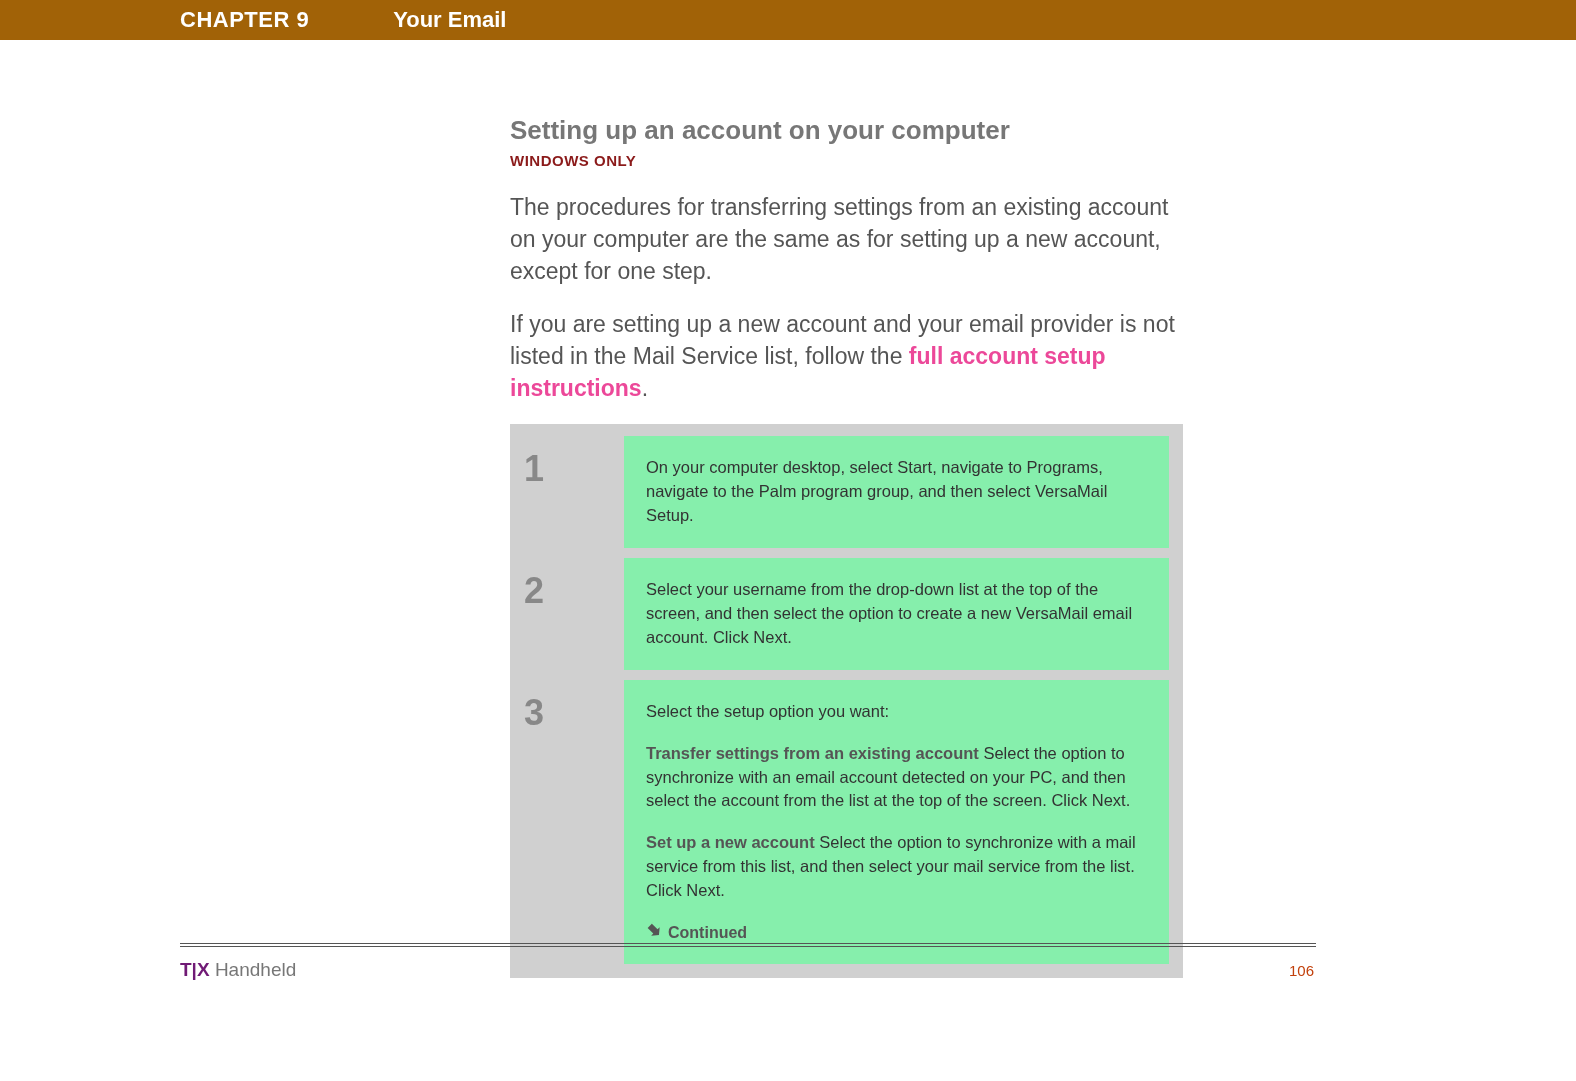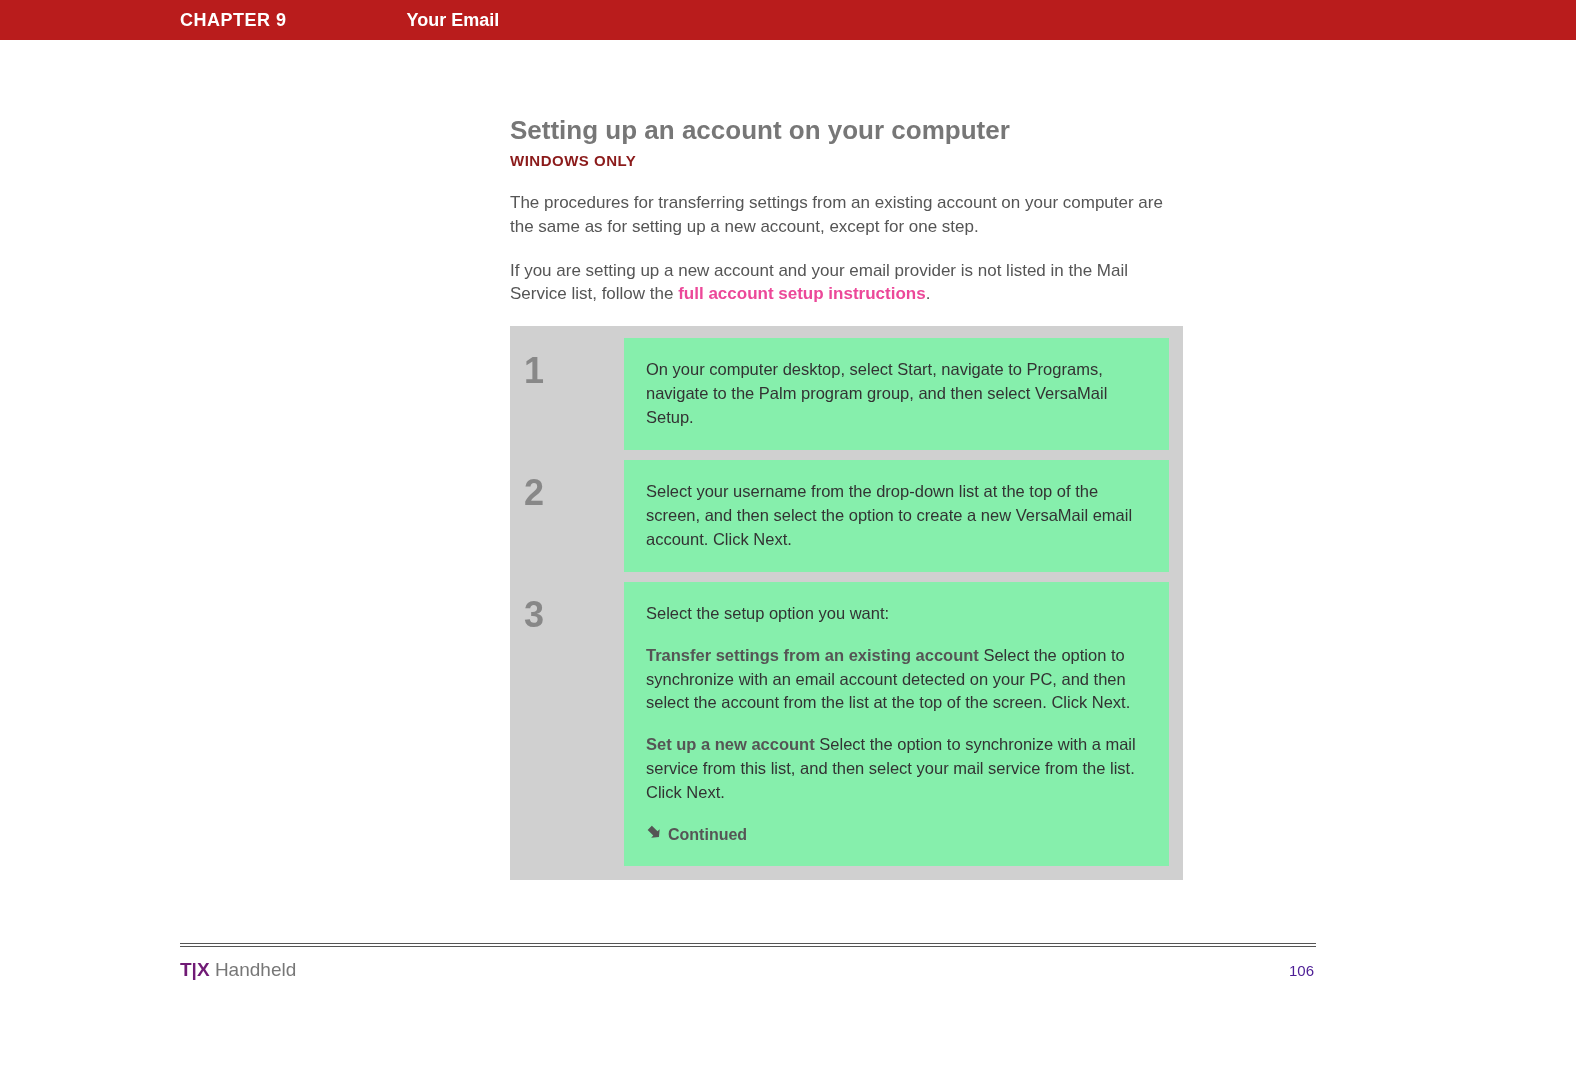--- a/index.html
+++ b/index.html
@@ -8,35 +8,35 @@
       box-sizing: border-box;
     }
     body {
       font-family: Arial, Helvetica, sans-serif;
       background: #ffffff;
       width: 1576px;
       height: 1081px;
       position: relative;
     }
     .header-bar {
-      background: #b91c1c;
+      background: #a16207;
       height: 40px;
       width: 100%;
       display: flex;
       align-items: center;
       color: #ffffff;
       font-weight: bold;
-      font-size: 18px;
+      font-size: 22px;
     }
     .chapter-label {
       margin-left: 180px;
       letter-spacing: 0.5px;
     }
     .section-label {
-      margin-left: 120px;
+      margin-left: 84px;
     }
     .content {
       margin-left: 510px;
       margin-top: 75px;
       width: 673px;
     }
     .page-title {
       color: #777777;
       font-size: 26px;
       font-weight: bold;
@@ -44,21 +44,21 @@
     }
     .subtitle {
       color: #8b1a1a;
       font-size: 15px;
       font-weight: bold;
       letter-spacing: 0.5px;
       margin-bottom: 22px;
     }
     .body-text {
       color: #555555;
-      font-size: 17px;
+      font-size: 23px;
       line-height: 1.4;
       margin-bottom: 20px;
     }
     .link {
       font-weight: bold;
       cursor: pointer;
       color: #ec4899;
     }
     .steps-container {
       background: #d0d0d0;
@@ -133,21 +133,21 @@
     .footer-brand {
       font-size: 19px;
       color: #777777;
     }
     .footer-brand .bold {
       font-weight: bold;
       color: #701a75;
     }
     .page-number {
       font-size: 15px;
-      color: #4c1d95;
+      color: #c2410c;
       text-align: right;
     }
   </style>
 </head>
 <body>
 
 <div class="header-bar">
   <span class="chapter-label">CHAPTER 9</span>
   <span class="section-label">Your Email</span>
 </div>

